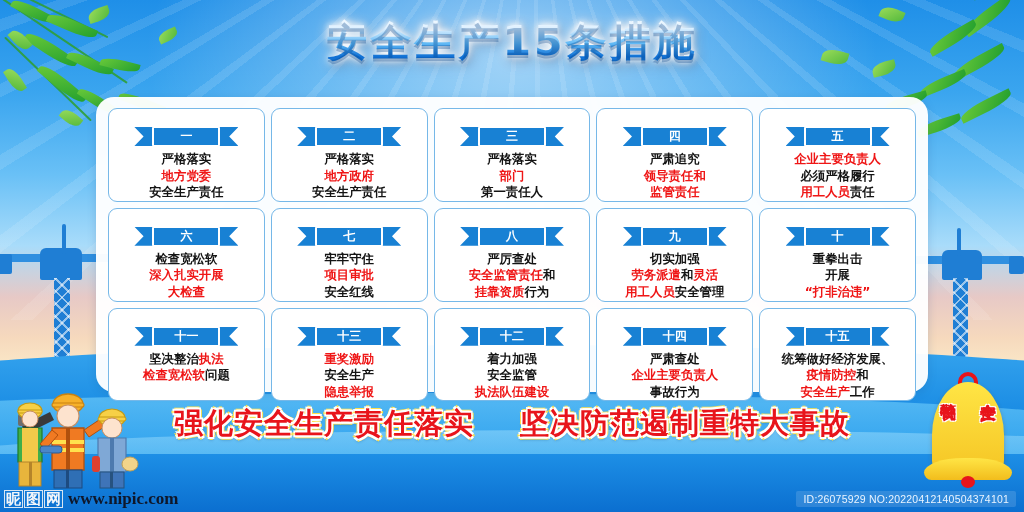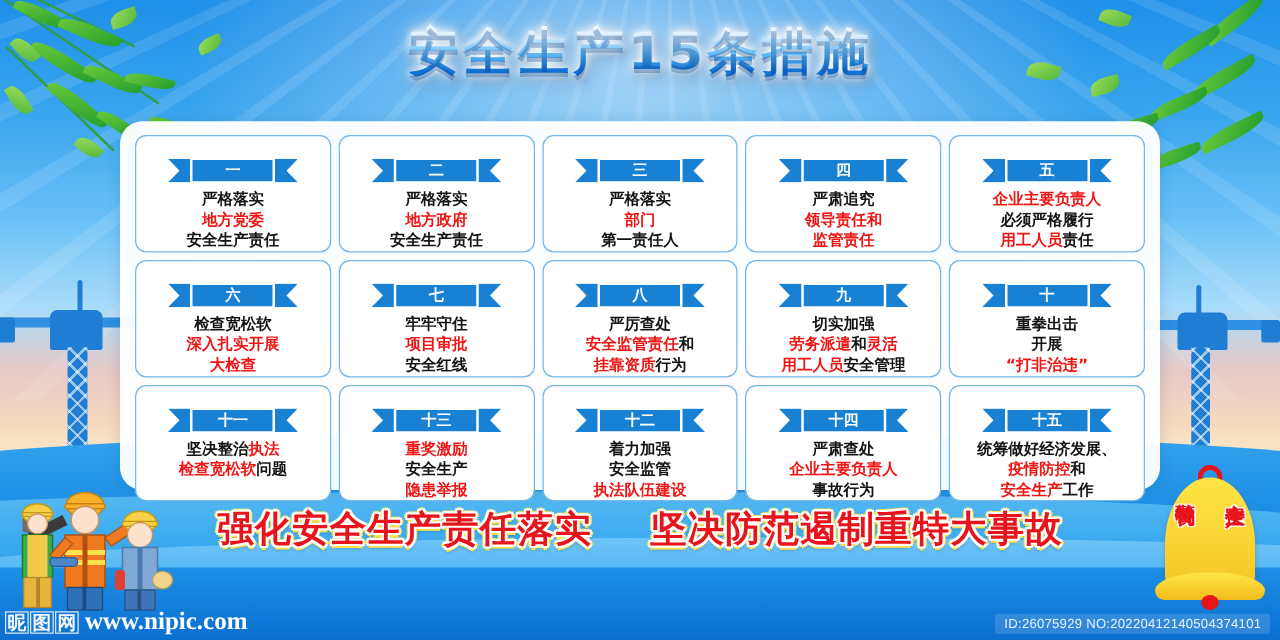--- a/index.html
+++ b/index.html
@@ -176,21 +176,21 @@
 
   
   .footer { position:absolute; left:0; bottom:0; width:1024px; height:30px; z-index:9; }
   .wm { position:absolute; left:4px; bottom:3px; display:flex; align-items:center; gap:5px; }
   .wm-logo { display:flex; gap:1px; }
   .wm-logo span {
     font-family:"DejaVu Sans","Liberation Sans",sans-serif;
     font-size:15px; font-weight:bold; color:#f2f6fa;
     border:1.5px solid #d8e6f2; padding:0 1px; line-height:16px;
   }
-  .wm-url { font-size:20px; font-weight:bold; color:#ffffff;
+  .wm-url { font-size:17px; font-weight:bold; color:#0f172a;
             font-family:"Liberation Serif","DejaVu Serif",serif;text-align:right; }
   .idtag {
     position:absolute; right:8px; bottom:5px;
     background:rgba(255,255,255,.14);
     color:#eaf4ff; font-size:10.5px; letter-spacing:.2px;
     padding:2px 7px; border-radius:2px;
     font-family:"Liberation Sans","DejaVu Sans",sans-serif;
   }
 </style>
 </head>

